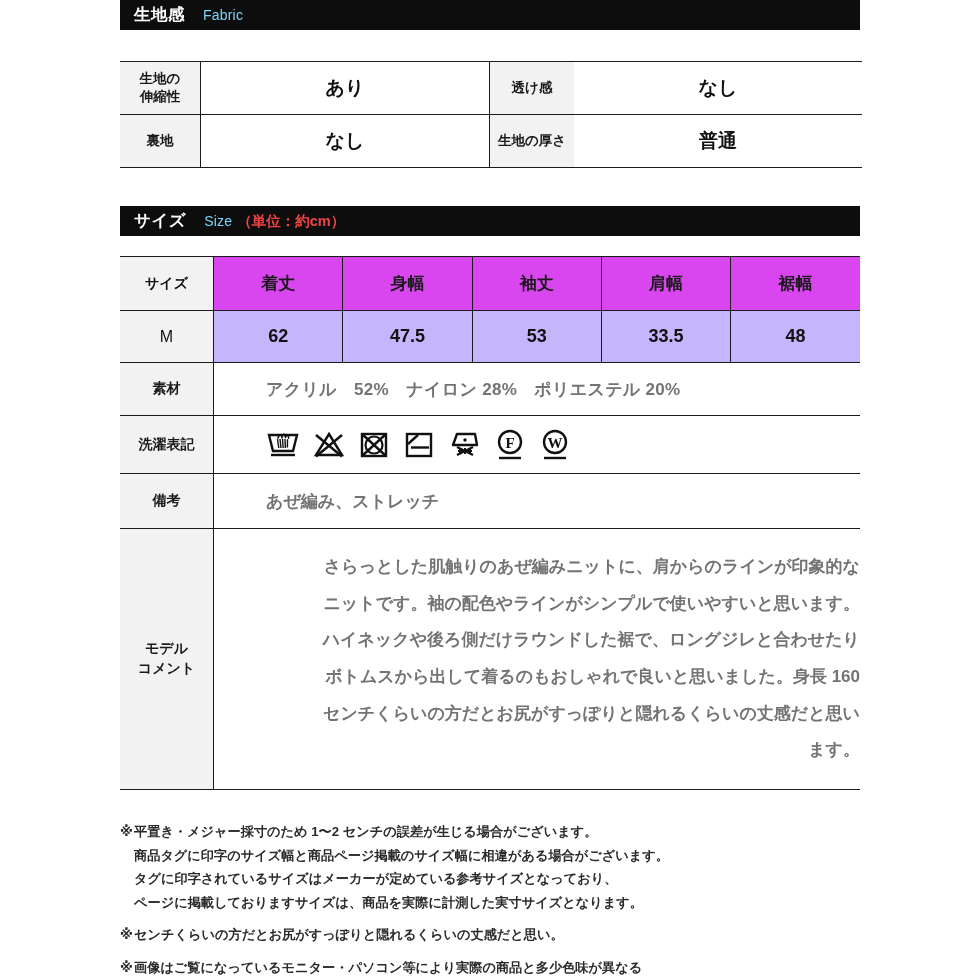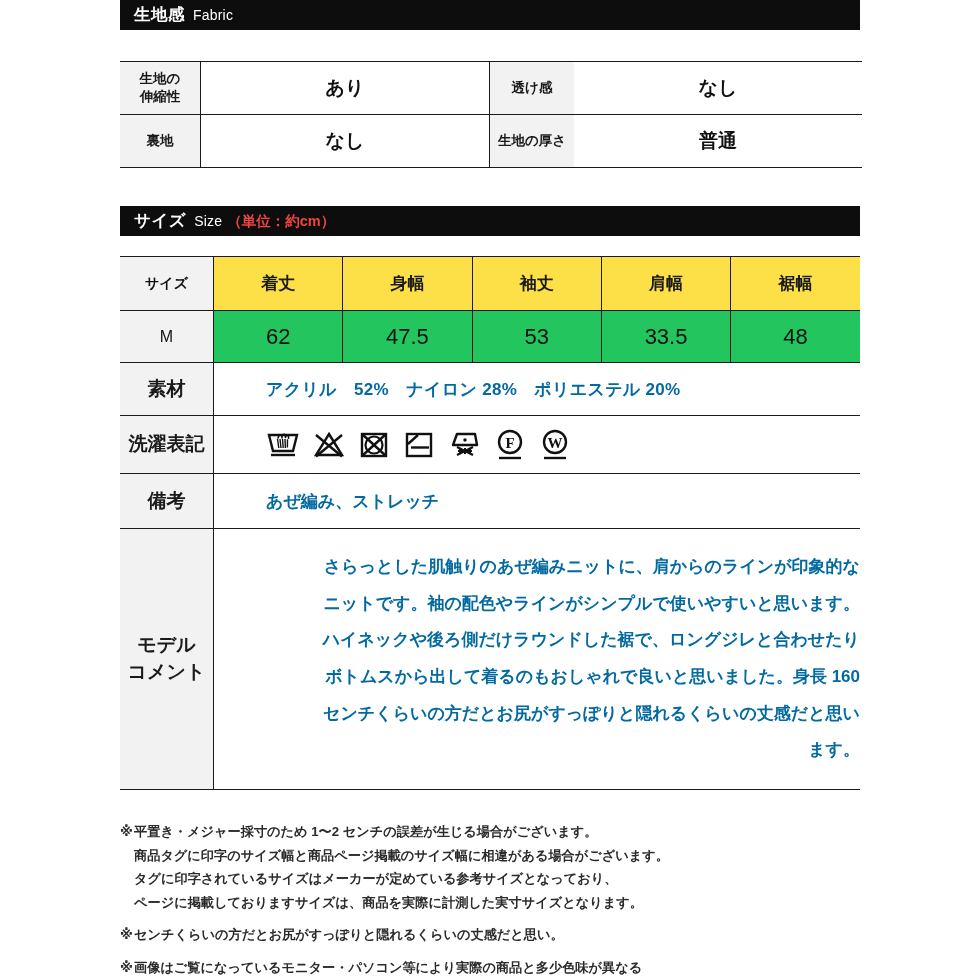--- a/index.html
+++ b/index.html
@@ -36,24 +36,24 @@
     padding-left: 14px;
     box-sizing: border-box;
   }
   .section-bar .jp {
     color: #ffffff;
     font-size: 16.5px;
     font-weight: bold;
     letter-spacing: 0.5px;
   }
   .section-bar .en {
-    color: #ffffff;
+    color: #7dd3fc;
     font-size: 14px;
     font-weight: normal;
-    margin-left: 8px;
+    margin-left: 18px;
     letter-spacing: 0.2px;
   }
   .section-bar .unit {
     color: #ef4444;
     font-size: 14.5px;
     font-weight: bold;
     margin-left: 5px;
   }
 
   
@@ -106,60 +106,60 @@
     font-weight: bold;
   }
   #size-table .sz-m {
     background: #f2f2f2;
     width: 93px;
     text-align: center;
     font-size: 16px;
     font-weight: normal;
   }
   #size-table th.hd {
-    background: #fde047;
+    background: #d946ef;
     border-top: 1.4px solid #1a1a1a;
     border-bottom: 1.4px solid #1a1a1a;
     border-left: 1.4px solid #1a1a1a;
     font-size: 17px;
     font-weight: bold;
     height: 51px;
     color: #1a1a1a;
   }
   #size-table td.dv {
     border-left: 1.4px solid #1a1a1a;
     text-align: center;
-    font-size: 22px;
-    font-weight: normal;
-    background: #22c55e;
+    font-size: 18px;
+    font-weight: bold;
+    background: #c4b5fd;
   }
 
   
   #detail-table { width: 740px; border-collapse: collapse; table-layout: fixed; }
   #detail-table td {
     border-bottom: 1.4px solid #1a1a1a;
     padding: 0;
     vertical-align: middle;
   }
   #detail-table td.d-lbl {
     background: #f2f2f2;
     width: 93px;
     text-align: center;
-    font-size: 19px;
+    font-size: 14px;
     font-weight: bold;
     line-height: 1.4;
     color: #1a1a1a;
   }
   #detail-table td.d-val {
     border-left: 1.4px solid #1a1a1a;
     background: #ffffff;
     padding-left: 52px;
     font-size: 17px;
     font-weight: bold;
-    color: #0369a1;
+    color: #737373;
   }
   .row-material td { height: 52px; }
   .row-care td { height: 57px; }
   .row-note td { height: 54px; }
   .row-comment td {
     height: 260px;
     vertical-align: middle;
   }
   .row-comment td.d-val {
     padding-left: 42px;

